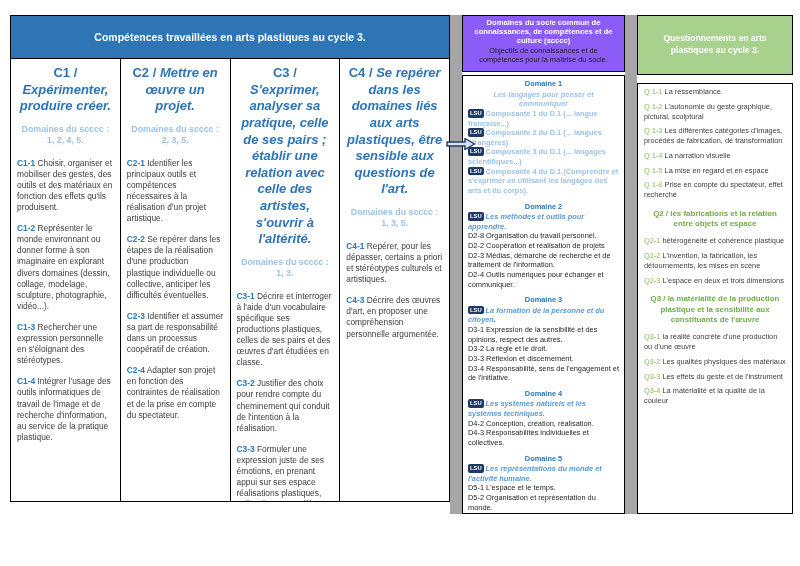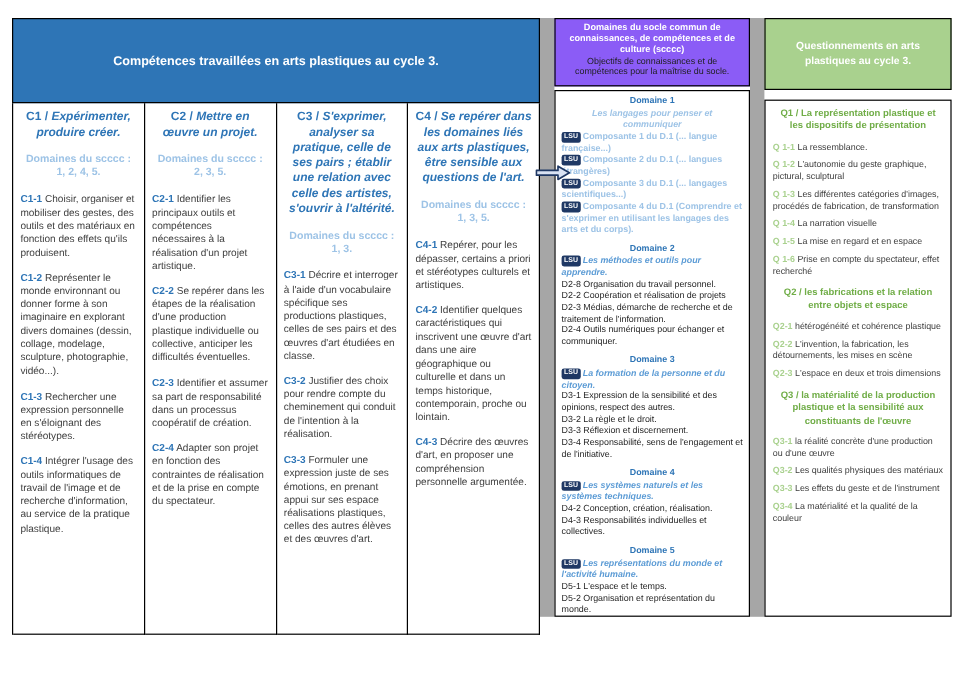--- a/index.html
+++ b/index.html
@@ -1,27 +1,27 @@
 <!DOCTYPE html>
 <html><head>
 <meta charset="utf-8">
 <style>
   * { margin:0; padding:0; box-sizing:border-box; }
   body { background:#ffffff; font-family:"Liberation Sans", sans-serif; }
   .canvas { position:relative; width:800px; height:566px; background:#fff; overflow:hidden; }
 
   
   .left-table { position:absolute; left:10px; top:15px; width:440px; height:499px; }
-  .main-header { height:71px; background:#2E75B6; border:1px solid #000;
+  .main-header { height:44px; background:#2E75B6; border:1px solid #000;
     color:#fff; font-weight:bold; font-size:10.5px; display:flex; align-items:center;
     justify-content:center; text-align:center; padding:0 30px; }
   .cols { display:flex; height:443px; border-left:1px solid #000; }
   .ccol { width:110px; border-right:1px solid #000; border-bottom:1px solid #000;
     padding:6px 6px 4px 6px; overflow:hidden; }
-  .col-title { text-align:center; color:#2E75B6; font-weight:bold; font-size:10px; line-height:1.28; }
+  .col-title { text-align:center; color:#2E75B6; font-weight:bold; font-size:13px; line-height:1.28; }
   .col-title .t-italic { font-style:italic; }
   .col-doms { text-align:center; color:#9DC3E6; font-weight:bold; font-size:8.8px;
     line-height:1.3; margin:9px 0 11px 0; }
   .citem { font-size:8.4px; line-height:1.32; color:#404040; margin-bottom:10px; }
   .ccode { color:#2E75B6; font-weight:bold; }
 
   
   .gutter { position:absolute; top:15px; width:12px; height:499px; background:#A6A6A6; }
   .gutter.g1 { left:450px; }
   .gutter.g2 { left:625px; }
@@ -100,21 +100,20 @@
           <p class="citem"><span class="ccode">C3-2</span> <span>Justifier des choix pour rendre compte du cheminement qui conduit de l'intention à la réalisation.</span></p>
           <p class="citem"><span class="ccode">C3-3</span> <span>Formuler une expression juste de ses émotions, en prenant appui sur ses espace réalisations plastiques, celles des autres élèves et des œuvres d'art.</span></p>
         </div>
         <div class="ccol">
           <div class="col-title"><span class="t-prefix">C4 /</span> <span class="t-italic">Se repérer dans les domaines liés aux arts plastiques, être sensible aux questions de l'art.</span></div>
           <div class="col-doms">
             <div>Domaines du scccc :</div>
             <div>1, 3, 5.</div>
           </div>
           <p class="citem"><span class="ccode">C4-1</span> <span>Repérer, pour les dépasser, certains a priori et stéréotypes culturels et artistiques.</span></p>
-          <p class="citem"><span class="ccode">C4-2</span> <span>Identifier quelques caractéristiques qui inscrivent une œuvre d'art dans une aire géographique ou culturelle et dans un temps historique, contemporain, proche ou lointain.</span></p>
           <p class="citem"><span class="ccode">C4-3</span> <span>Décrire des œuvres d'art, en proposer une compréhension personnelle argumentée.</span></p>
         </div>
       </div>
   </div>
 
   <div class="gutter g1"></div>
   <div class="gutter g2"></div>
 
   <div class="socle">
     <div class="socle-header">
@@ -148,21 +147,20 @@
         <div class="dom-sub"><span class="lsu">LSU</span><span>Les représentations du monde et l'activité humaine.</span></div>
         <div class="dom-item"><span>D5-1 L'espace et le temps.</span></div>
         <div class="dom-item"><span>D5-2 Organisation et représentation du monde.</span></div>
         <div class="dom-item"><span>D5-3 Invention, élaboration, production.</span></div>
       </div>
   </div>
 
   <div class="quest">
     <div class="quest-header">Questionnements en arts plastiques au cycle 3.</div>
     <div class="quest-body" id="quest-body">
-        <div class="q-title">Q1 / La représentation plastique et les dispositifs de présentation</div>
         <div class="q-item"><span class="q-code">Q 1-1</span> <span>La ressemblance.</span></div>
         <div class="q-item"><span class="q-code">Q 1-2</span> <span>L'autonomie du geste graphique, pictural, sculptural</span></div>
         <div class="q-item"><span class="q-code">Q 1-3</span> <span>Les différentes catégories d'images, procédés de fabrication, de transformation</span></div>
         <div class="q-item"><span class="q-code">Q 1-4</span> <span>La narration visuelle</span></div>
         <div class="q-item"><span class="q-code">Q 1-5</span> <span>La mise en regard et en espace</span></div>
         <div class="q-item"><span class="q-code">Q 1-6</span> <span>Prise en compte du spectateur, effet recherché</span></div>
         <div class="q-title">Q2 / les fabrications et la relation entre objets et espace</div>
         <div class="q-item"><span class="q-code">Q2-1</span> <span>hétérogénéité et cohérence plastique</span></div>
         <div class="q-item"><span class="q-code">Q2-2</span> <span>L'invention, la fabrication, les détournements, les mises en scène</span></div>
         <div class="q-item"><span class="q-code">Q2-3</span> <span>L'espace en deux et trois dimensions</span></div>

